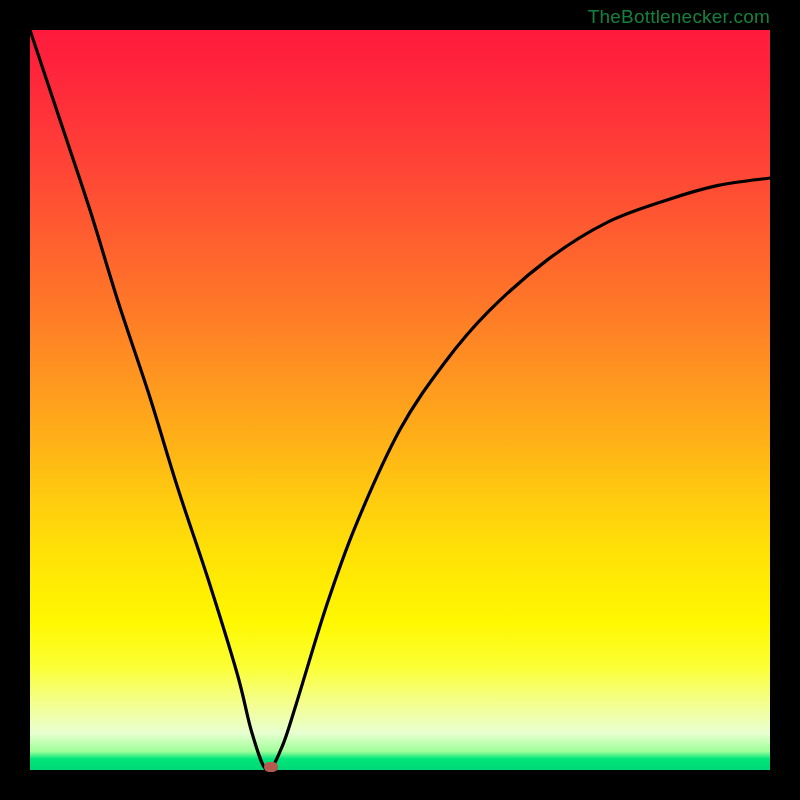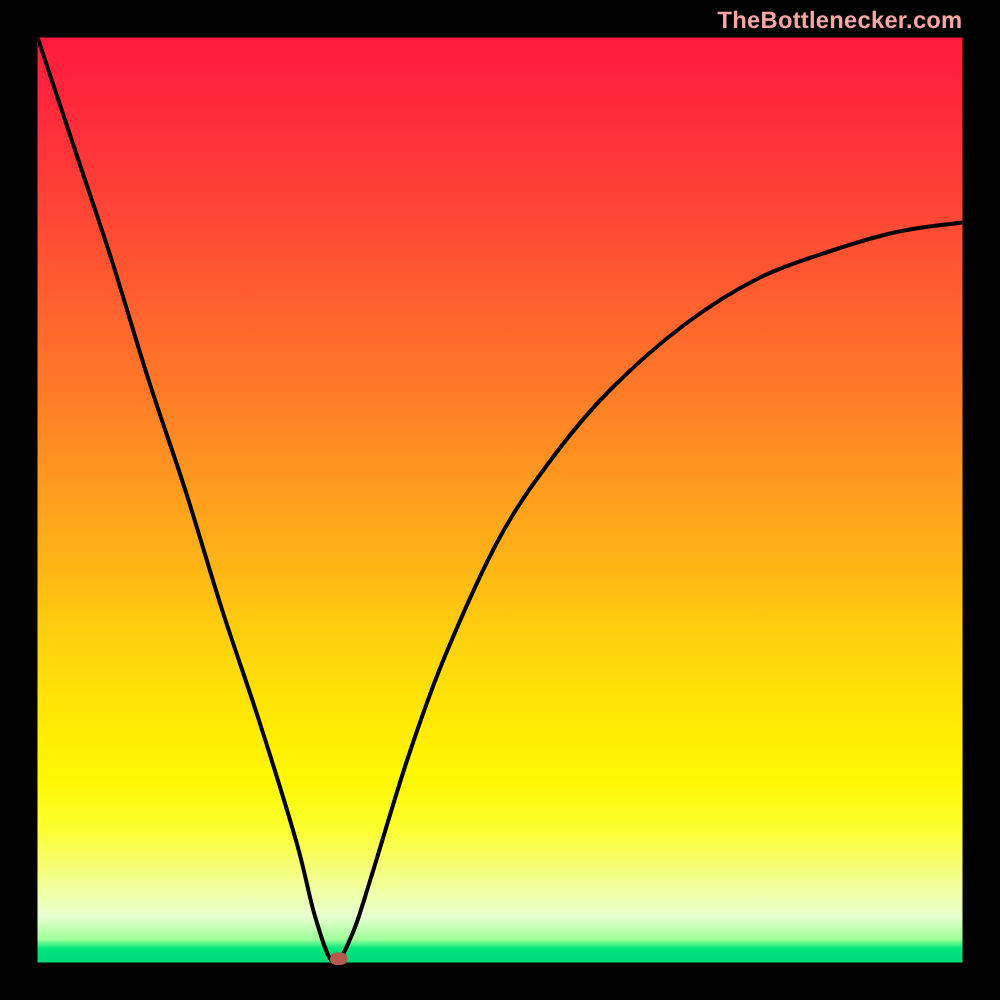--- a/index.html
+++ b/index.html
@@ -40,23 +40,23 @@
       #e8ffd0 95%,
       #9fff9a 97.5%,
       #00e67a 98.5%,
       #00d877 100%
     );
   }
   .watermark {
     position: absolute;
     top: 6px;
     right: 30px;
-    color: #fca5a5;
+    color: #15803d;
     font-size: 19px;
-    font-weight: 700;
+    font-weight: 400;
     letter-spacing: 0.2px;
   }
   .curve-svg {
     position: absolute;
     left: 30px;
     top: 30px;
     width: 740px;
     height: 740px;
   }
   .marker {

